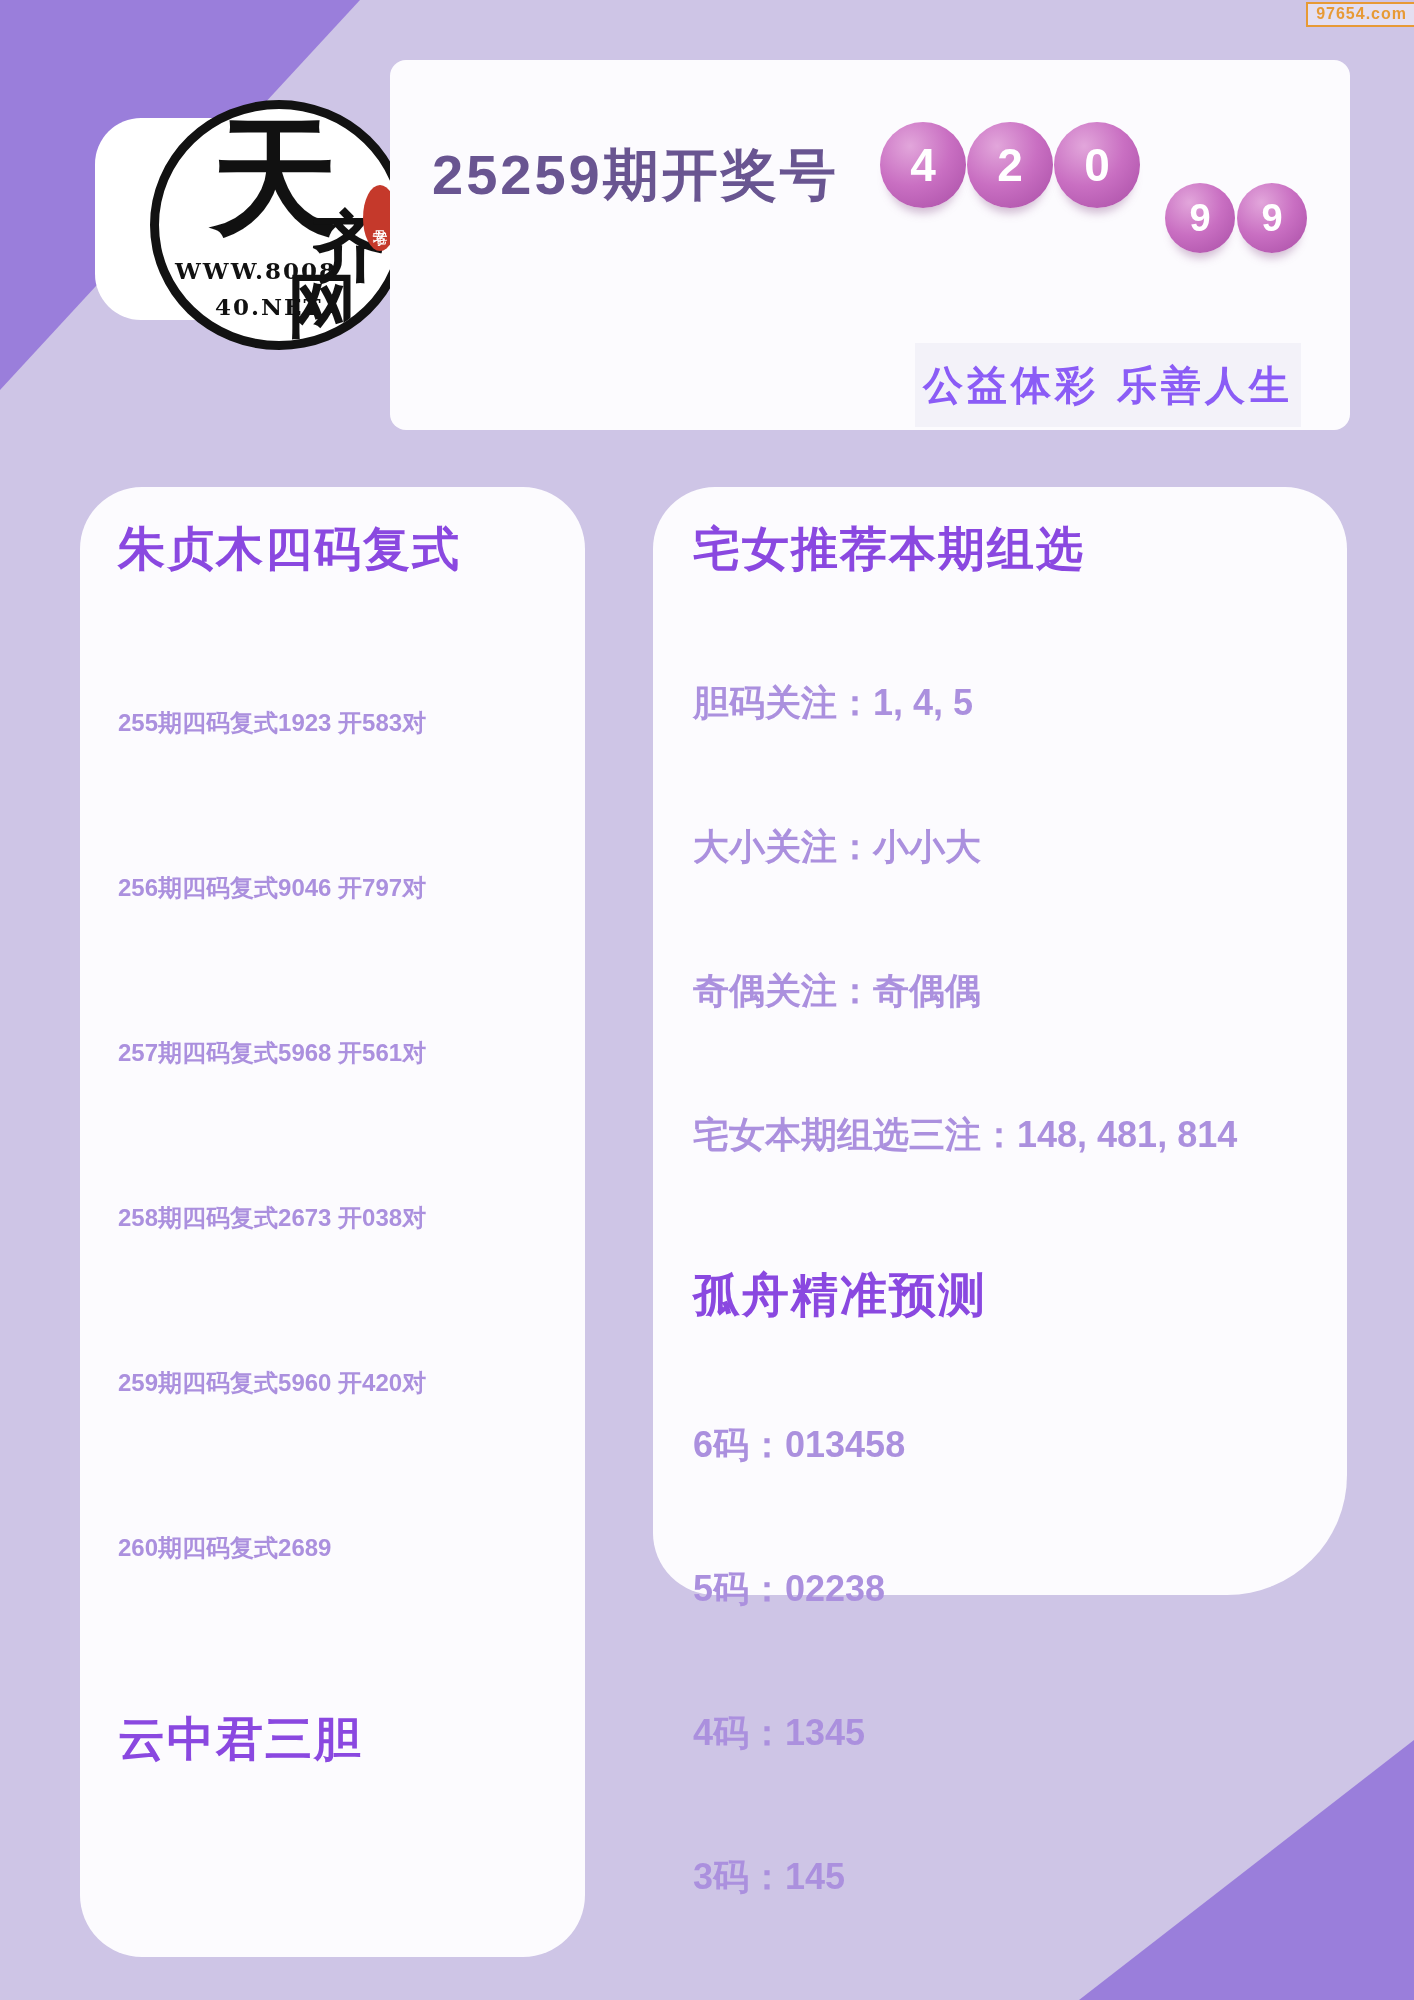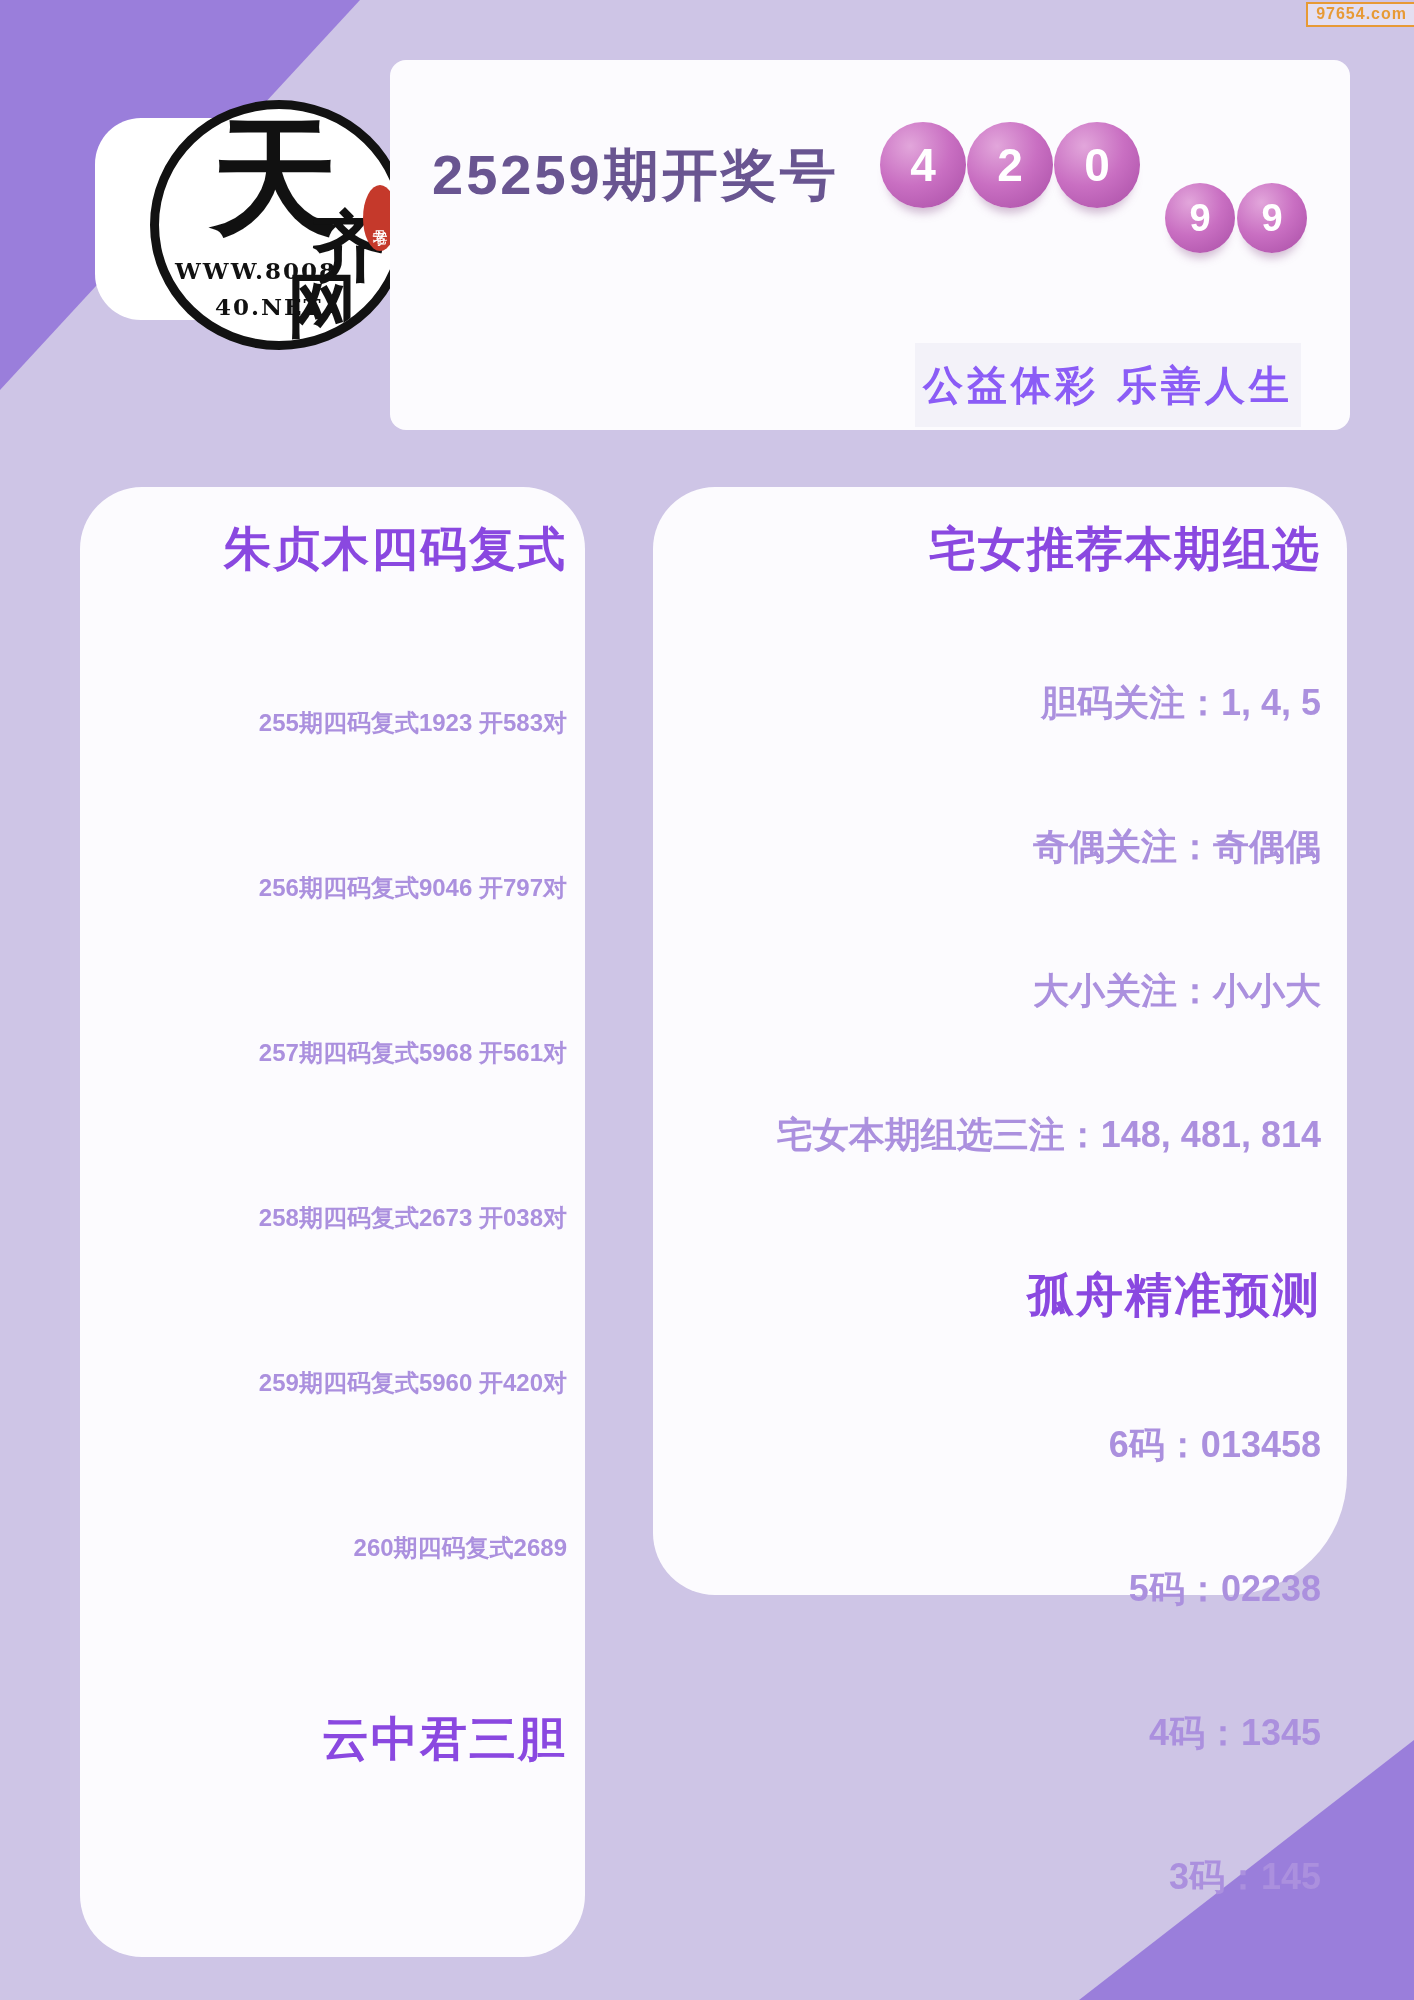--- a/index.html
+++ b/index.html
@@ -71,21 +71,21 @@
   .b3{left:775px;} .b4{left:847px;}
   .slogan-box{
     position:absolute;left:525px;top:283px;width:386px;height:84px;
     background:#f3f2f9;
     display:flex;align-items:center;justify-content:center;
     font-family:"DejaVu Serif", serif;
     font-size:40px;font-weight:bold;color:#8b5cf6;letter-spacing:4px;
     white-space:nowrap;
   }
   
-  .card{position:absolute;background:#fcfbfe;text-align:right;}
+  .card{position:absolute;background:#fcfbfe;}
   .left-card{left:80px;top:487px;width:505px;height:1470px;border-radius:62px;
     padding:34px 18px 0 38px;box-sizing:border-box;}
   .right-card{left:653px;top:487px;width:694px;height:1108px;
     border-radius:62px 62px 120px 62px;
     padding:34px 26px 16px 40px;box-sizing:border-box;}
   .heading{
     font-size:47px;font-weight:bold;color:#8a48e0;
     letter-spacing:2px;line-height:56px;white-space:nowrap;
   }
   .entries{font-weight:bold;color:#ab90de;white-space:pre-wrap;}
@@ -135,22 +135,22 @@
     <div>260期四码复式2689</div>
   </div>
   <div class="heading l-h2">云中君三胆</div>
 
 </div>
 
 <div class="card right-card">
   <div class="heading">宅女推荐本期组选</div>
   <div class="entries r-sec1">
     <div>胆码关注：1, 4, 5</div>
+    <div>大小关注：小小大</div>
     <div>奇偶关注：奇偶偶</div>
-    <div>大小关注：小小大</div>
     <div>宅女本期组选三注：148, 481, 814</div>
   </div>
   <div class="heading r-h2">孤舟精准预测</div>
   <div class="entries r-sec2">
     <div>6码：013458</div>
     <div>5码：02238</div>
     <div>4码：1345</div>
     <div>3码：145</div>
     
     

